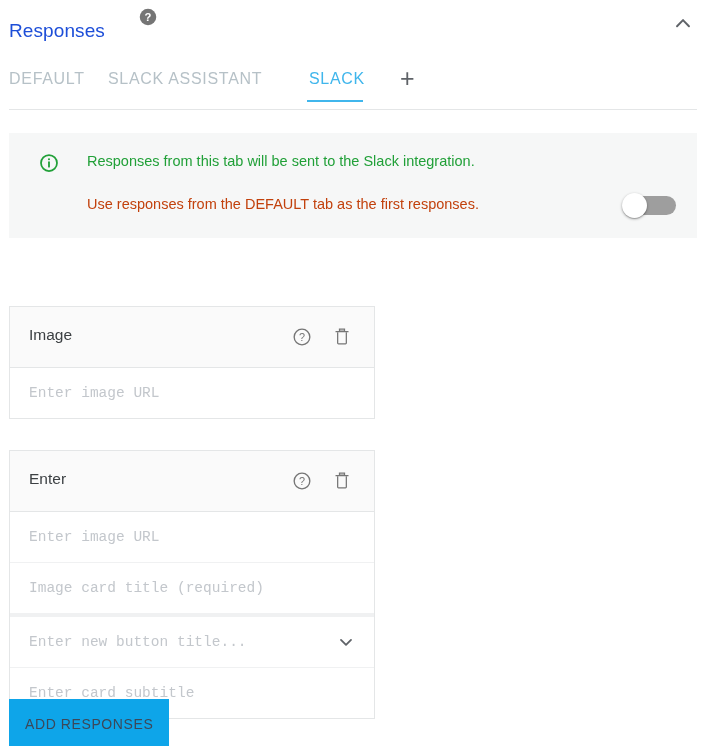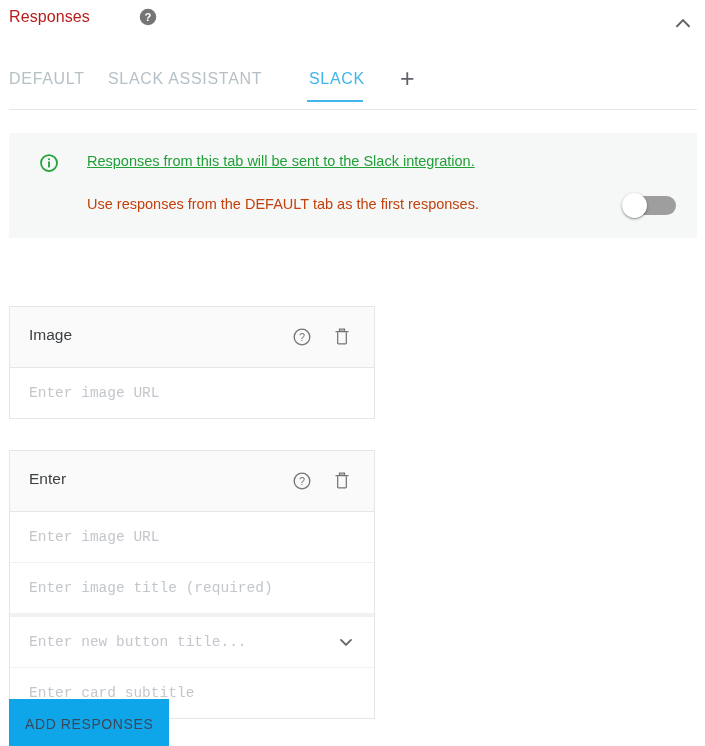--- a/index.html
+++ b/index.html
@@ -18,23 +18,23 @@
 
   
   .panel-header {
     position: absolute;
     left: 0; top: 0;
     width: 705px;
     height: 56px;
   }
   .panel-title {
     position: absolute;
-    left: 9px; top: 8px;
-    font-size: 16px;
-    color: #b91c1c;
+    left: 9px; top: 20px;
+    font-size: 19px;
+    color: #1d4ed8;
     letter-spacing: .1px;
   }
   .title-help {
     position: absolute;
     left: 139px; top: 8px;
     width: 18px; height: 18px;
   }
   .collapse-chevron {
     position: absolute;
     right: 9px; top: 10px;
@@ -90,21 +90,20 @@
   .banner-icon {
     position: absolute;
     left: 30px; top: 20px;
     width: 20px; height: 20px;
   }
   .banner-line1 {
     position: absolute;
     left: 78px; top: 20px;
     font-size: 14.5px;
     color: #21a038;
-    text-decoration: underline;
   }
   .banner-line2 {
     position: absolute;
     left: 78px; top: 63px;
     font-size: 14.5px;
     color: #c2410c;
   }
   .toggle {
     position: absolute;
     left: 613px; top: 60px;
@@ -283,21 +282,21 @@
         <path d="M9 3.2h6v2.4H9z" fill="none" stroke="#757575" stroke-width="1.5"></path>
         <path d="M4.8 6.2h14.4" stroke="#757575" stroke-width="1.5" stroke-linecap="round"></path>
         <path d="M6.8 6.8v13.1c0 .6.4 1 1 1h8.4c.6 0 1-.4 1-1V6.8" fill="none" stroke="#757575" stroke-width="1.5" stroke-linejoin="round"></path>
       </svg>
     </span>
   </div>
   <div class="resp-row">
     <div class="resp-input">Enter image URL</div>
   </div>
   <div class="resp-row">
-    <div class="resp-input">Enter image title (required)</div>
+    <div class="resp-input">Image card title (required)</div>
   </div>
   <div class="resp-row thick-top">
     <div class="resp-input">Enter new button title...</div>
     <span class="row-chevron">
       <svg width="20" height="20" viewBox="0 0 24 24">
         <path d="M6 9.5 L12 15.4 L18 9.5" fill="none" stroke="#5f6368" stroke-width="2.2" stroke-linecap="round" stroke-linejoin="round"></path>
       </svg>
     </span>
   </div>
   <div class="resp-row">

